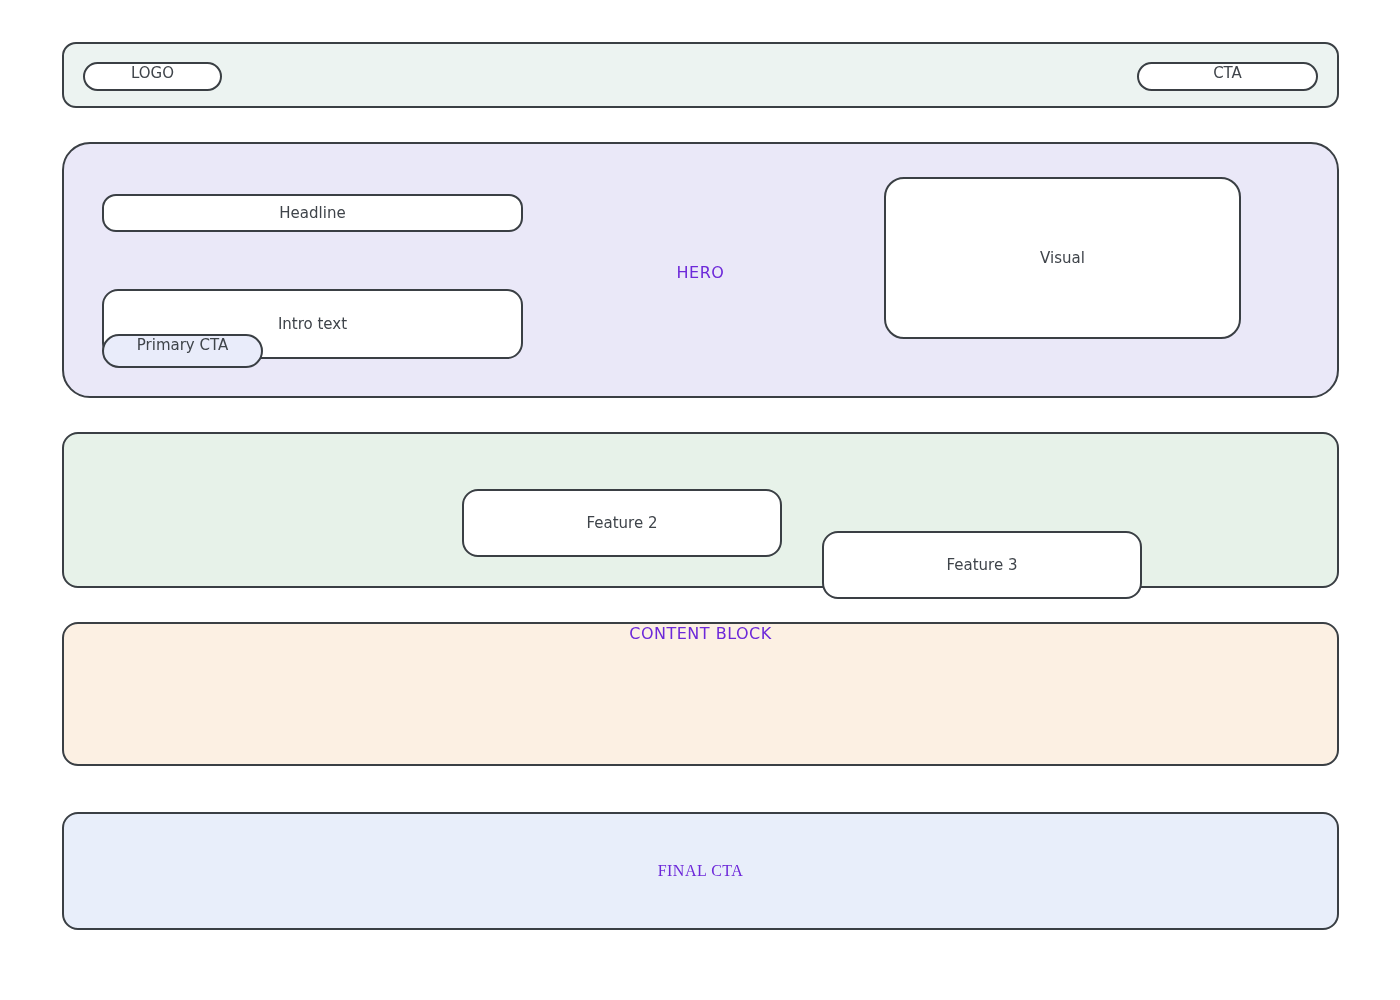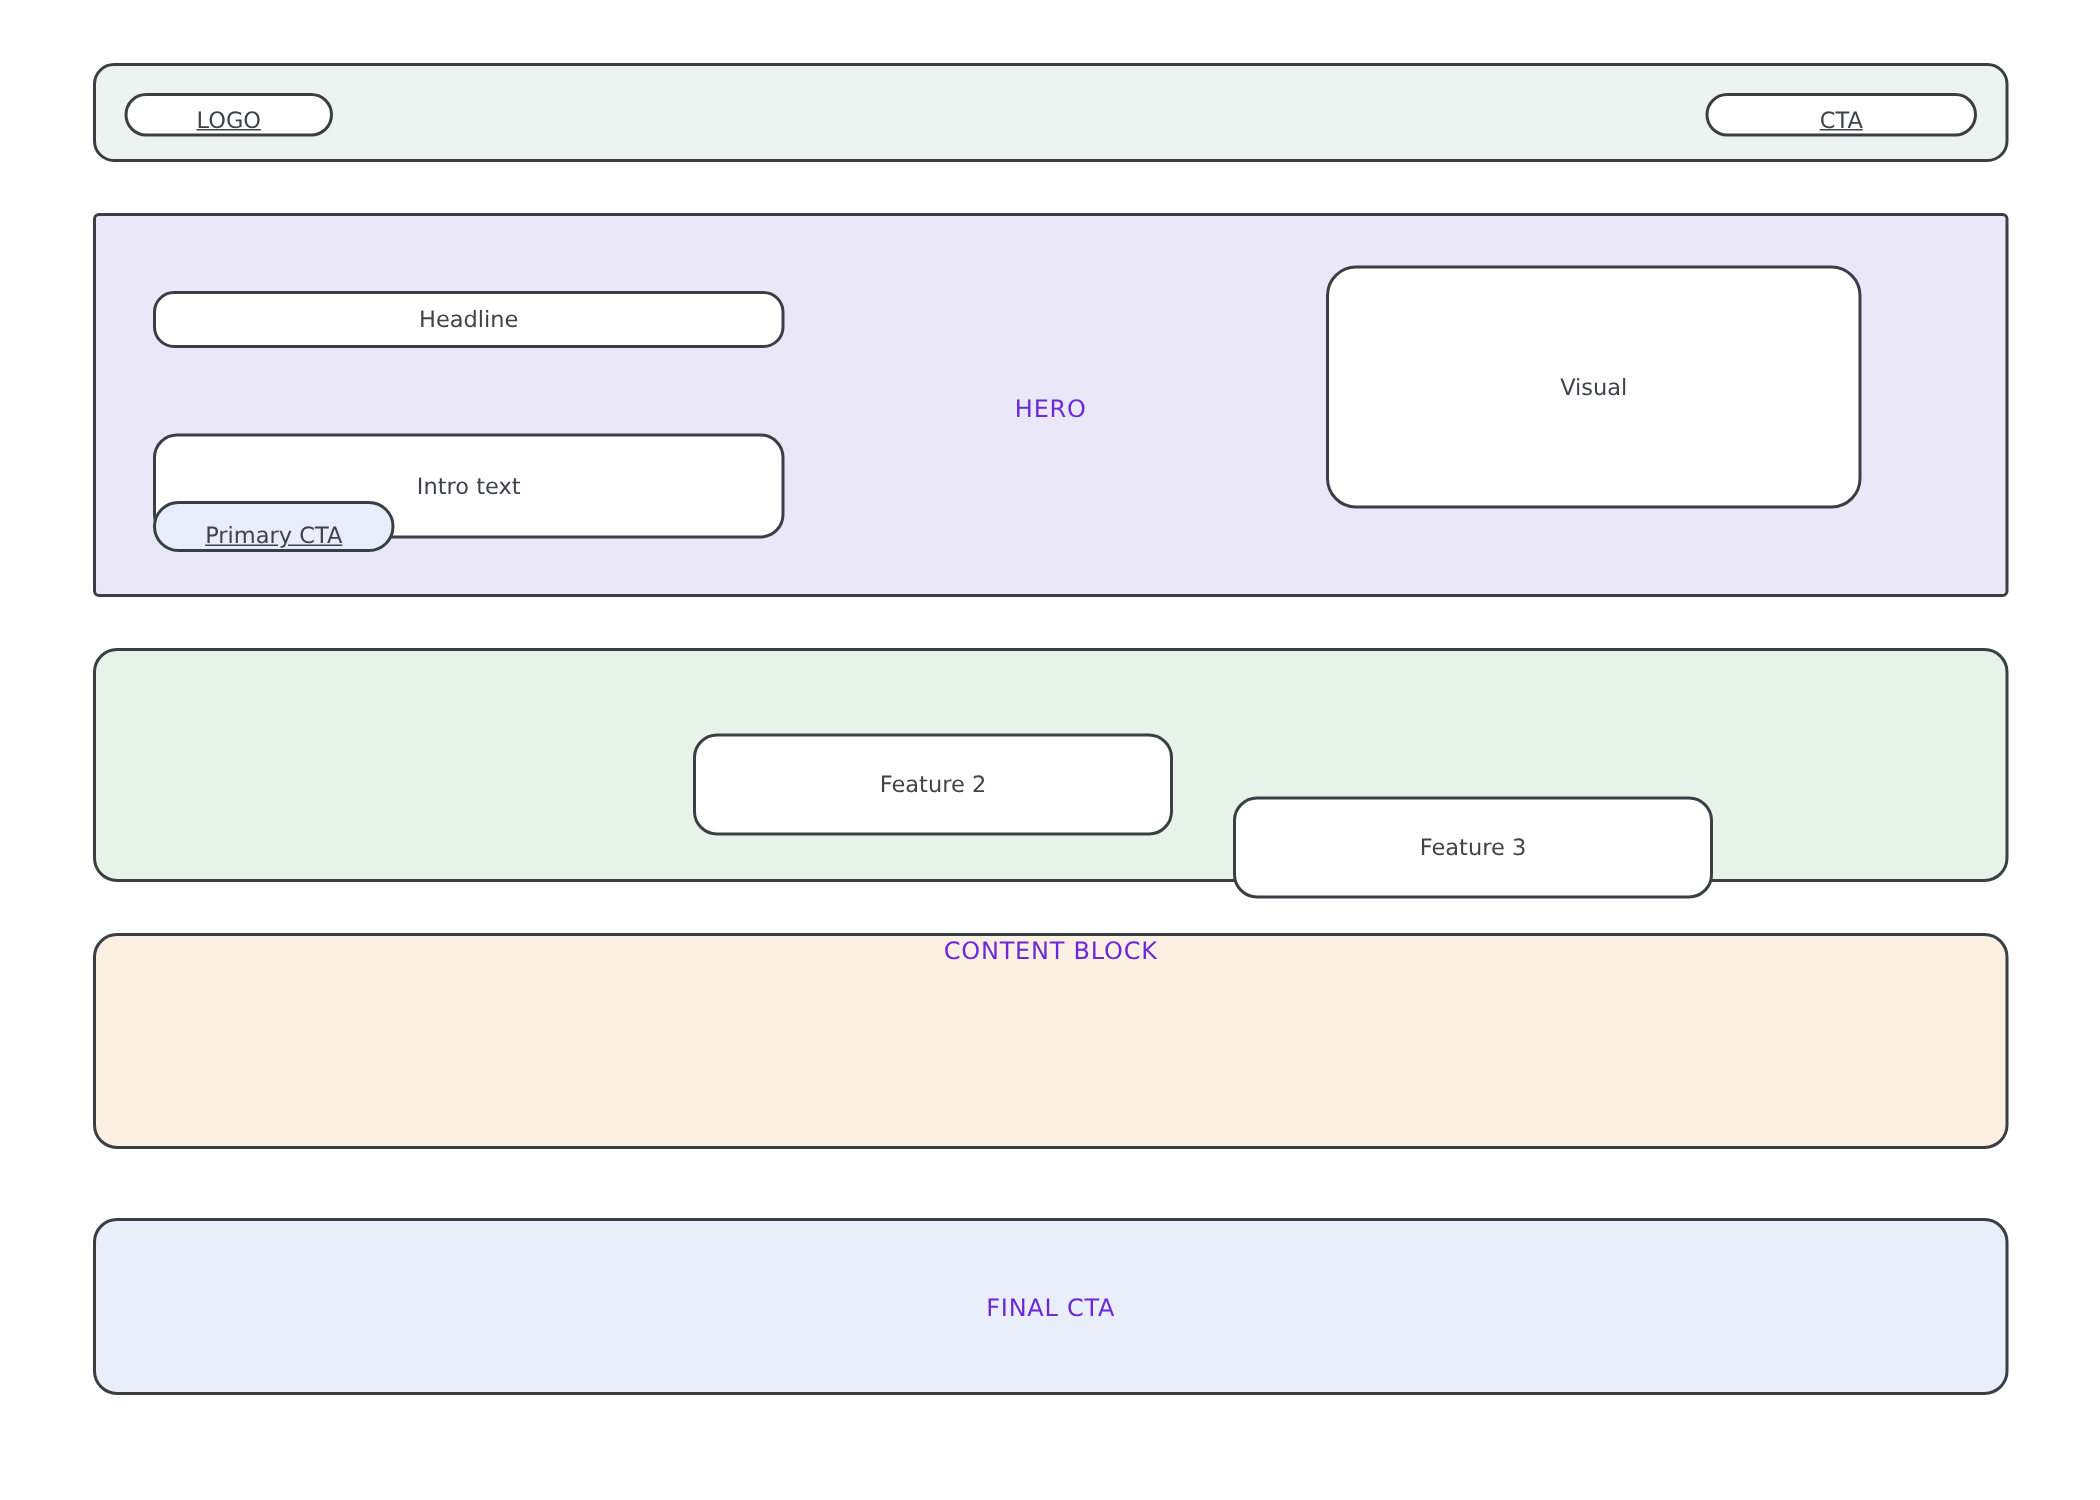--- a/index.html
+++ b/index.html
@@ -29,43 +29,42 @@
     background: #ecf3f1;
     border-radius: 14px;
   }
   .pill {
     position: absolute;
     border: 2px solid #3a3f44;
     border-radius: 999px;
     box-sizing: border-box;
     background: #ffffff;
     display: flex;
-    align-items: flex-end;
+    align-items: flex-start;
     justify-content: center;
     font-size: 15px;
     color: #3f444a;
-    text-decoration: underline;
   }
   .logo-pill {
     left: 19px;
     top: 18px;
     width: 139px;
     height: 29px;
   }
   .cta-pill {
     right: 19px;
     top: 18px;
     width: 181px;
     height: 29px;
   }
   .hero {
     top: 142px;
     height: 256px;
     background: #eae8f8;
-    border-radius: 4px;
+    border-radius: 28px;
   }
   .white-box {
     position: absolute;
     background: #ffffff;
     border: 2px solid #3a3f44;
     box-sizing: border-box;
     display: flex;
     align-items: center;
     justify-content: center;
     font-size: 15px;
@@ -133,20 +132,21 @@
     justify-content: center;
   }
   .final-cta {
     top: 812px;
     height: 118px;
     background: #e8eefa;
     border-radius: 16px;
     display: flex;
     align-items: center;
     justify-content: center;
+    font-family: Liberation Serif, serif;
   }
   .section-label {
     letter-spacing: 0.5px;
     color: #6d28d9;
     font-size: 16px;
   }
 </style>
 </head>
 <body>
 

